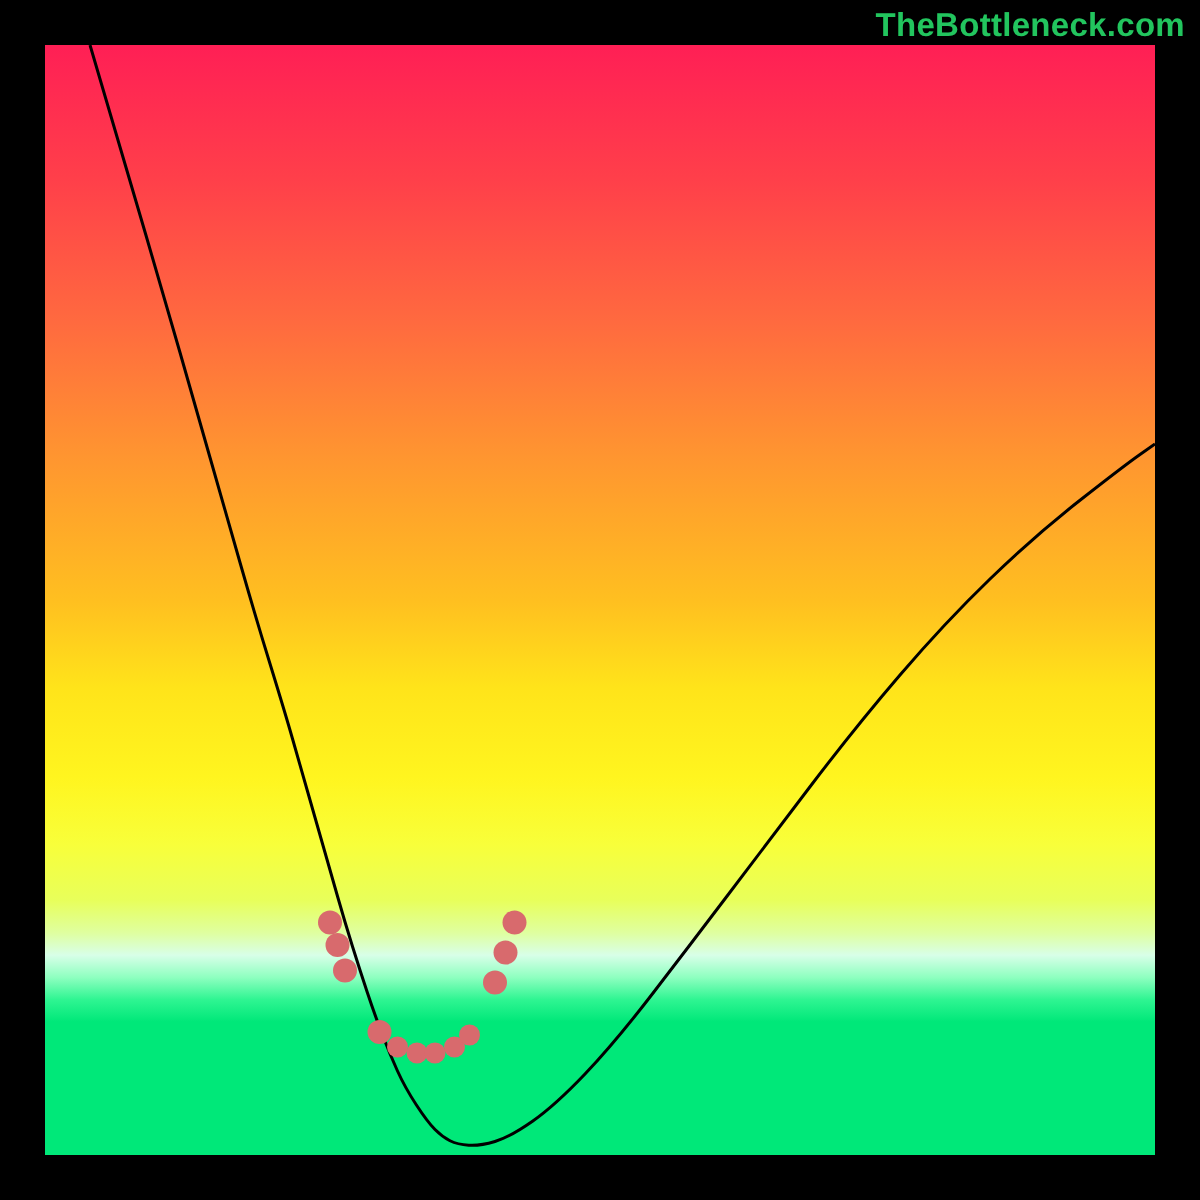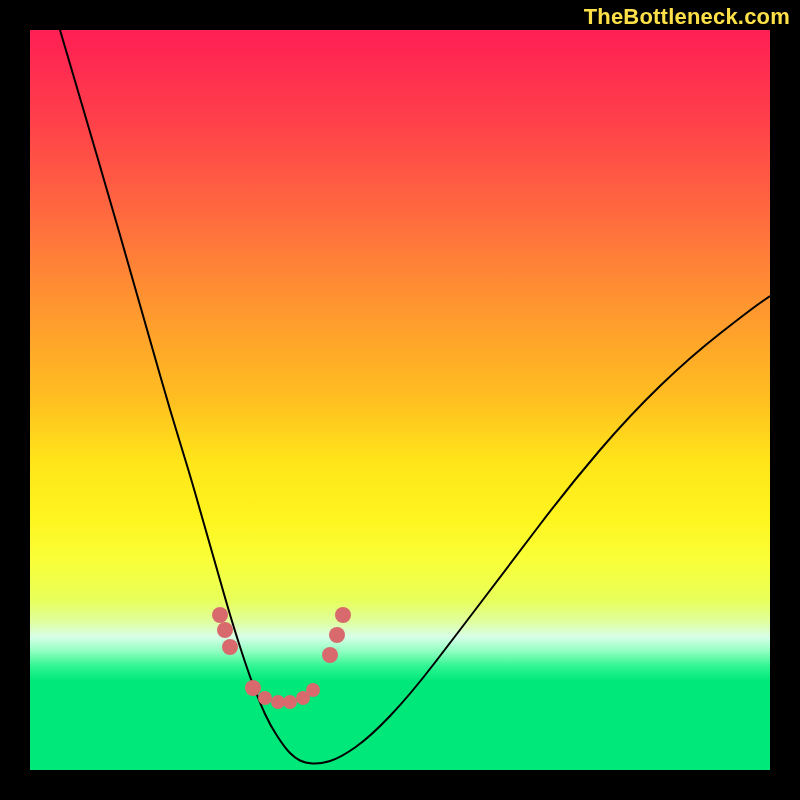--- a/index.html
+++ b/index.html
@@ -16,21 +16,21 @@
     height: 800px;
     background: #000000;
   }
   .watermark {
     position: absolute;
     top: 4px;
     right: 10px;
     font-family: Arial, Helvetica, sans-serif;
     font-size: 22px;
     font-weight: 600;
-    color: #fde047;
+    color: #22c55e;
     letter-spacing: 0.2px;
     z-index: 10;
   }
   .plot {
     position: absolute;
     left: 30px;
     top: 30px;
     width: 740px;
     height: 740px;
     background: linear-gradient(

